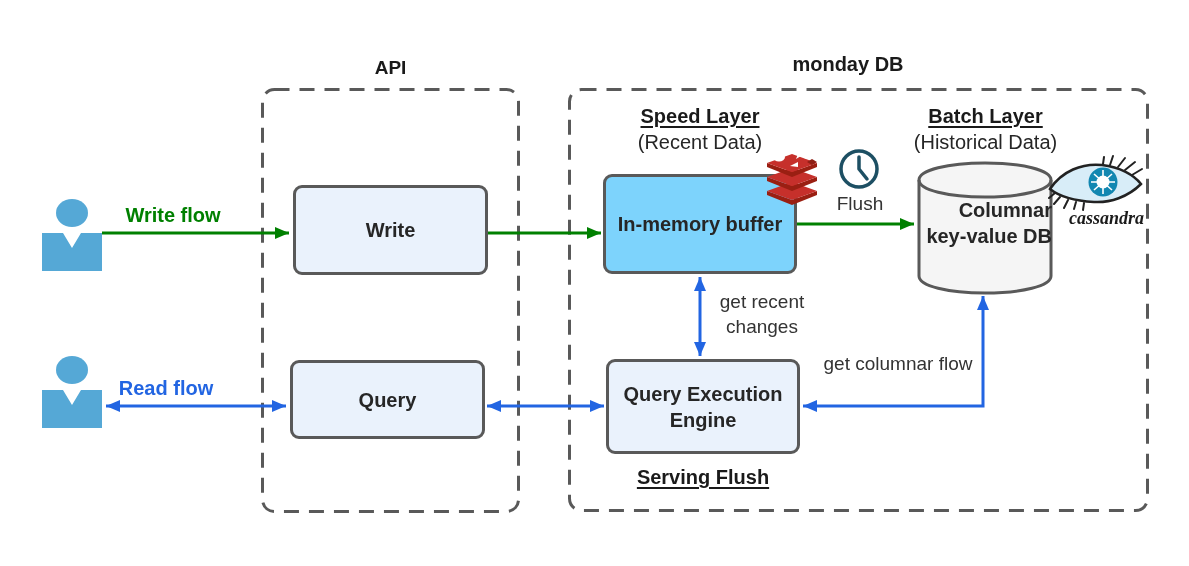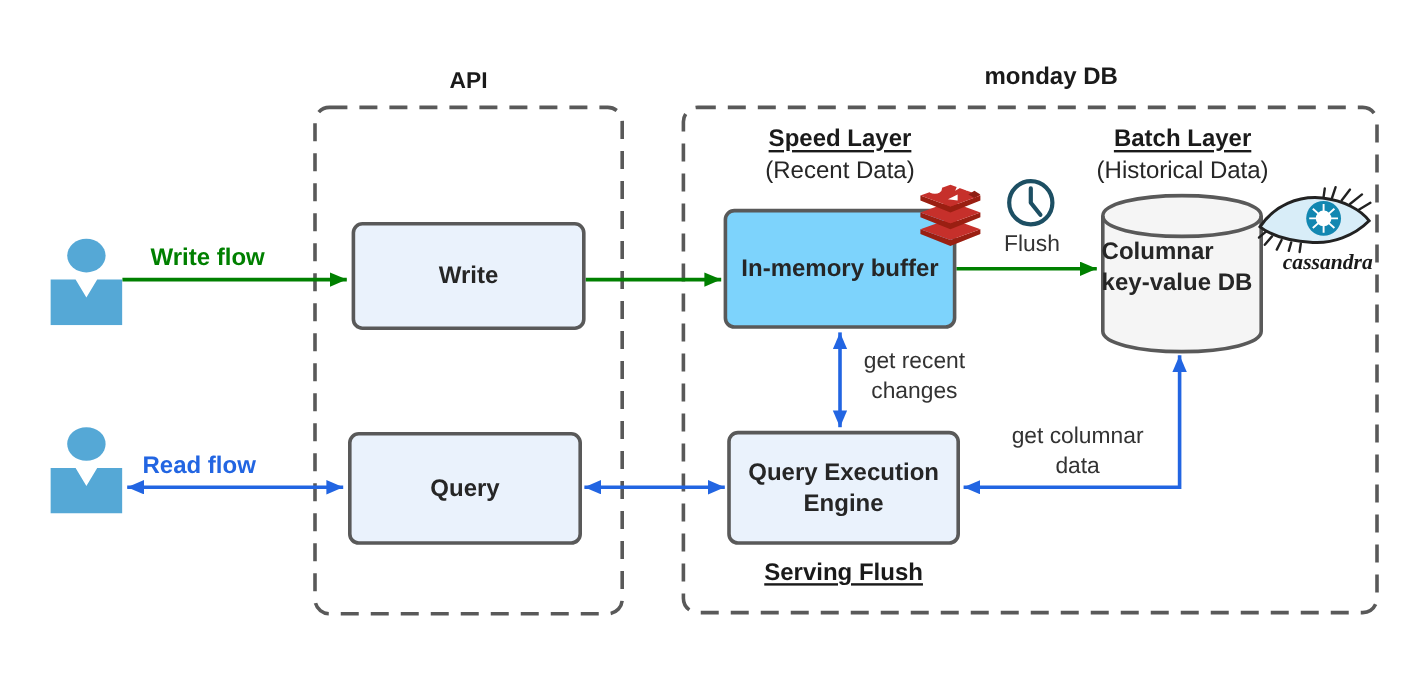--- a/index.html
+++ b/index.html
@@ -17,21 +17,21 @@
   .node.gray { background:#7dd3fc;text-align:center; }
 
   .layer-title { position:absolute; text-align:center; font-weight:bold; font-size:20px; color:#1a1a1a;
                  text-decoration:underline; text-underline-offset:3px; text-decoration-thickness:2px; }
   .layer-sub   { position:absolute; text-align:center; font-size:20px; color:#262626; }
 
   .edge-label  { position:absolute; text-align:center; font-size:19px; color:#333333; line-height:25px; }
   .edge-label.green { color:#008000; font-weight:bold; font-size:20px; }
   .edge-label.blue  { color:#2265E2; font-weight:bold; font-size:20px; }
 
-  .cyl-text { position:absolute; text-align:left; font-weight:bold; font-size:20px;
+  .cyl-text { position:absolute; text-align:right; font-weight:bold; font-size:20px;
               color:#262626; line-height:26px; }
   .cassandra-word { position:absolute; text-align:right; font-family:"Liberation Serif","DejaVu Serif",serif;
                     font-style:italic; font-weight:bold; font-size:18px; color:#1a1a1a; }
 </style>
 </head>
 <body>
 
 <div class="canvas">
 
   <svg class="layer">
@@ -51,44 +51,44 @@
     <path d="M488 233 L601 233" stroke="#008000" stroke-width="3" fill="none" marker-end="url(#mg)"></path>
     <path d="M797 224 L914 224" stroke="#008000" stroke-width="3" fill="none" marker-end="url(#mg)"></path>
 
     <path d="M106 406 L286 406" stroke="#2265E2" stroke-width="3" fill="none" marker-start="url(#mb)" marker-end="url(#mb)"></path>
     <path d="M487 406 L604 406" stroke="#2265E2" stroke-width="3" fill="none" marker-start="url(#mb)" marker-end="url(#mb)"></path>
     <path d="M700 277 L700 356" stroke="#2265E2" stroke-width="3" fill="none" marker-start="url(#mb)" marker-end="url(#mb)"></path>
     <path d="M803 406 L983 406 L983 296" stroke="#2265E2" stroke-width="3" fill="none" marker-start="url(#mb)" marker-end="url(#mb)"></path>
   </svg>
 
   <div class="container-label" style="left:261px; top:57px; width:259px;">API</div>
-  <div class="container-label" style="left:596px; top:53px; width:560px; font-size:20px;">monday DB</div>
+  <div class="container-label" style="left:568px; top:53px; width:560px; font-size:20px;">monday DB</div>
 
   <div class="node blue" style="left:293px; top:185px; width:195px; height:90px;">Write</div>
-  <div class="node blue" style="left:290px; top:360px; width:195px; height:94px;">Query</div>
+  <div class="node blue" style="left:290px; top:360px; width:195px; height:79px;">Query</div>
   <div class="node gray" style="left:603px; top:174px; width:194px; height:100px;">In-memory buffer</div>
   <div class="node blue" style="left:606px; top:359px; width:194px; height:95px; padding:12px 14px;">Query Execution Engine</div>
 
   <svg class="abs" style="left:915px; top:161px;" width="140" height="134" viewBox="0 0 140 134">
     <path d="M4 19 V115 C4 125 33 132 70 132 C107 132 136 125 136 115 V19 C136 9 107 2 70 2 C33 2 4 9 4 19 Z" fill="#F5F5F5" stroke="#595959" stroke-width="3"></path>
     <path d="M4 19 C4 29 33 36 70 36 C107 36 136 29 136 19" fill="none" stroke="#595959" stroke-width="3"></path>
   </svg>
   <div class="cyl-text" style="left:918px; top:197px; width:134px;">Columnar key-value DB</div>
 
   <div class="layer-title" style="left:603px; top:105px; width:194px;">Speed Layer</div>
   <div class="layer-sub" style="left:603px; top:131px; width:194px;">(Recent Data)</div>
   <div class="layer-title" style="left:898px; top:105px; width:175px;">Batch Layer</div>
   <div class="layer-sub" style="left:898px; top:131px; width:175px;">(Historical Data)</div>
   <div class="layer-title" style="left:606px; top:466px; width:194px;">Serving Flush</div>
 
   <div class="edge-label green" style="left:113px; top:203px; width:120px;">Write flow</div>
   <div class="edge-label blue" style="left:106px; top:376px; width:120px;">Read flow</div>
   <div class="edge-label" style="left:820px; top:191px; width:80px;">Flush</div>
   <div class="edge-label" style="left:703px; top:289px; width:118px;">get recent changes</div>
-  <div class="edge-label" style="left:823px; top:351px; width:150px;">get columnar data</div>
+  <div class="edge-label" style="left:823px; top:351px; width:150px;">get columnar flow</div>
 
   <svg class="abs" style="left:42px; top:196px;" width="60" height="75" viewBox="0 0 60 75">
     <ellipse cx="30" cy="17" rx="16" ry="14" fill="#55A8D6"></ellipse>
     <path d="M0 37 H21 L30 52 L39 37 H60 V75 H0 Z" fill="#55A8D6"></path>
   </svg>
   <svg class="abs" style="left:42px; top:353px;" width="60" height="75" viewBox="0 0 60 75">
     <ellipse cx="30" cy="17" rx="16" ry="14" fill="#55A8D6"></ellipse>
     <path d="M0 37 H21 L30 52 L39 37 H60 V75 H0 Z" fill="#55A8D6"></path>
   </svg>
 

